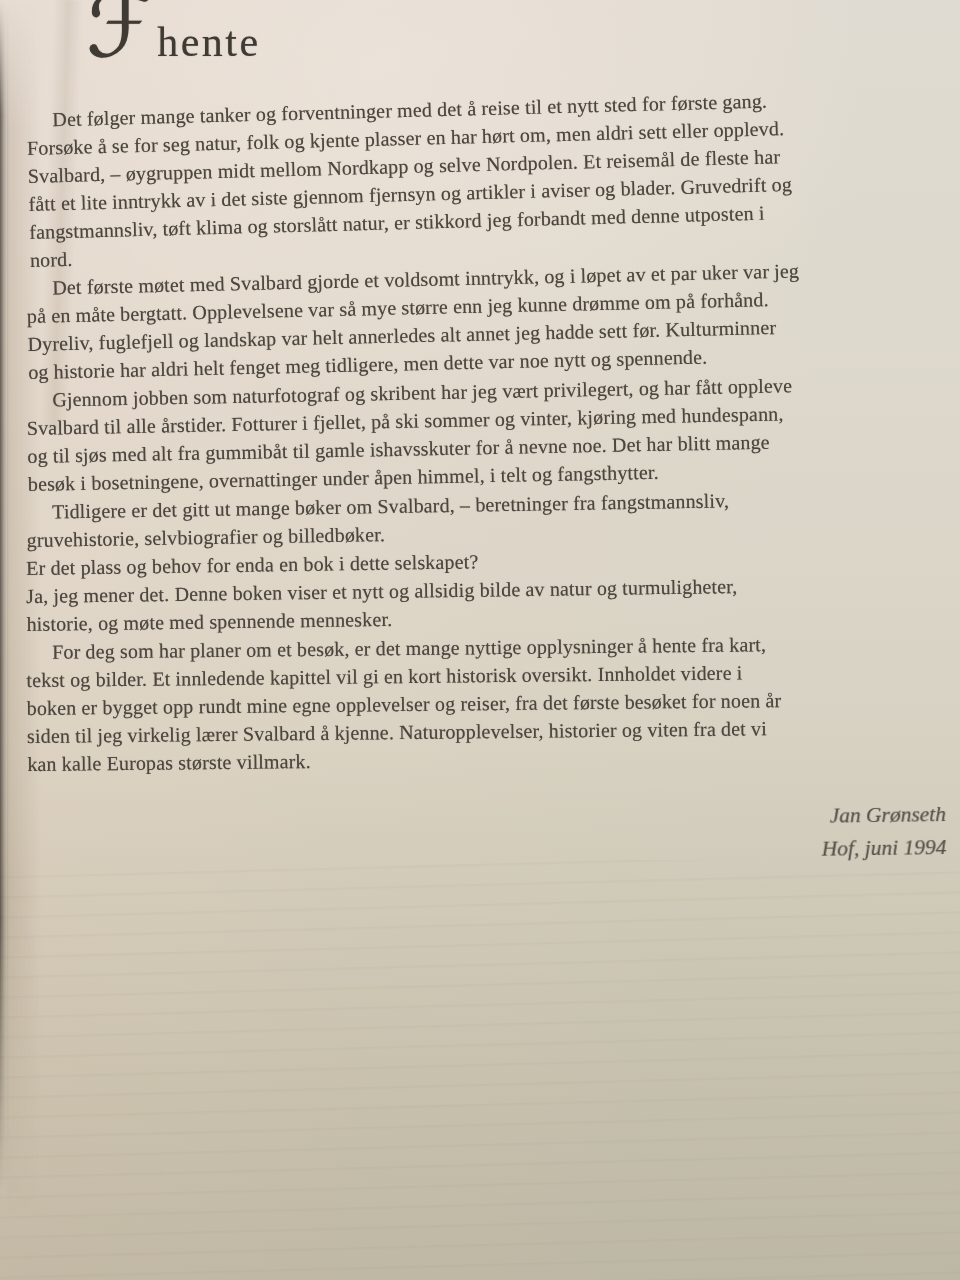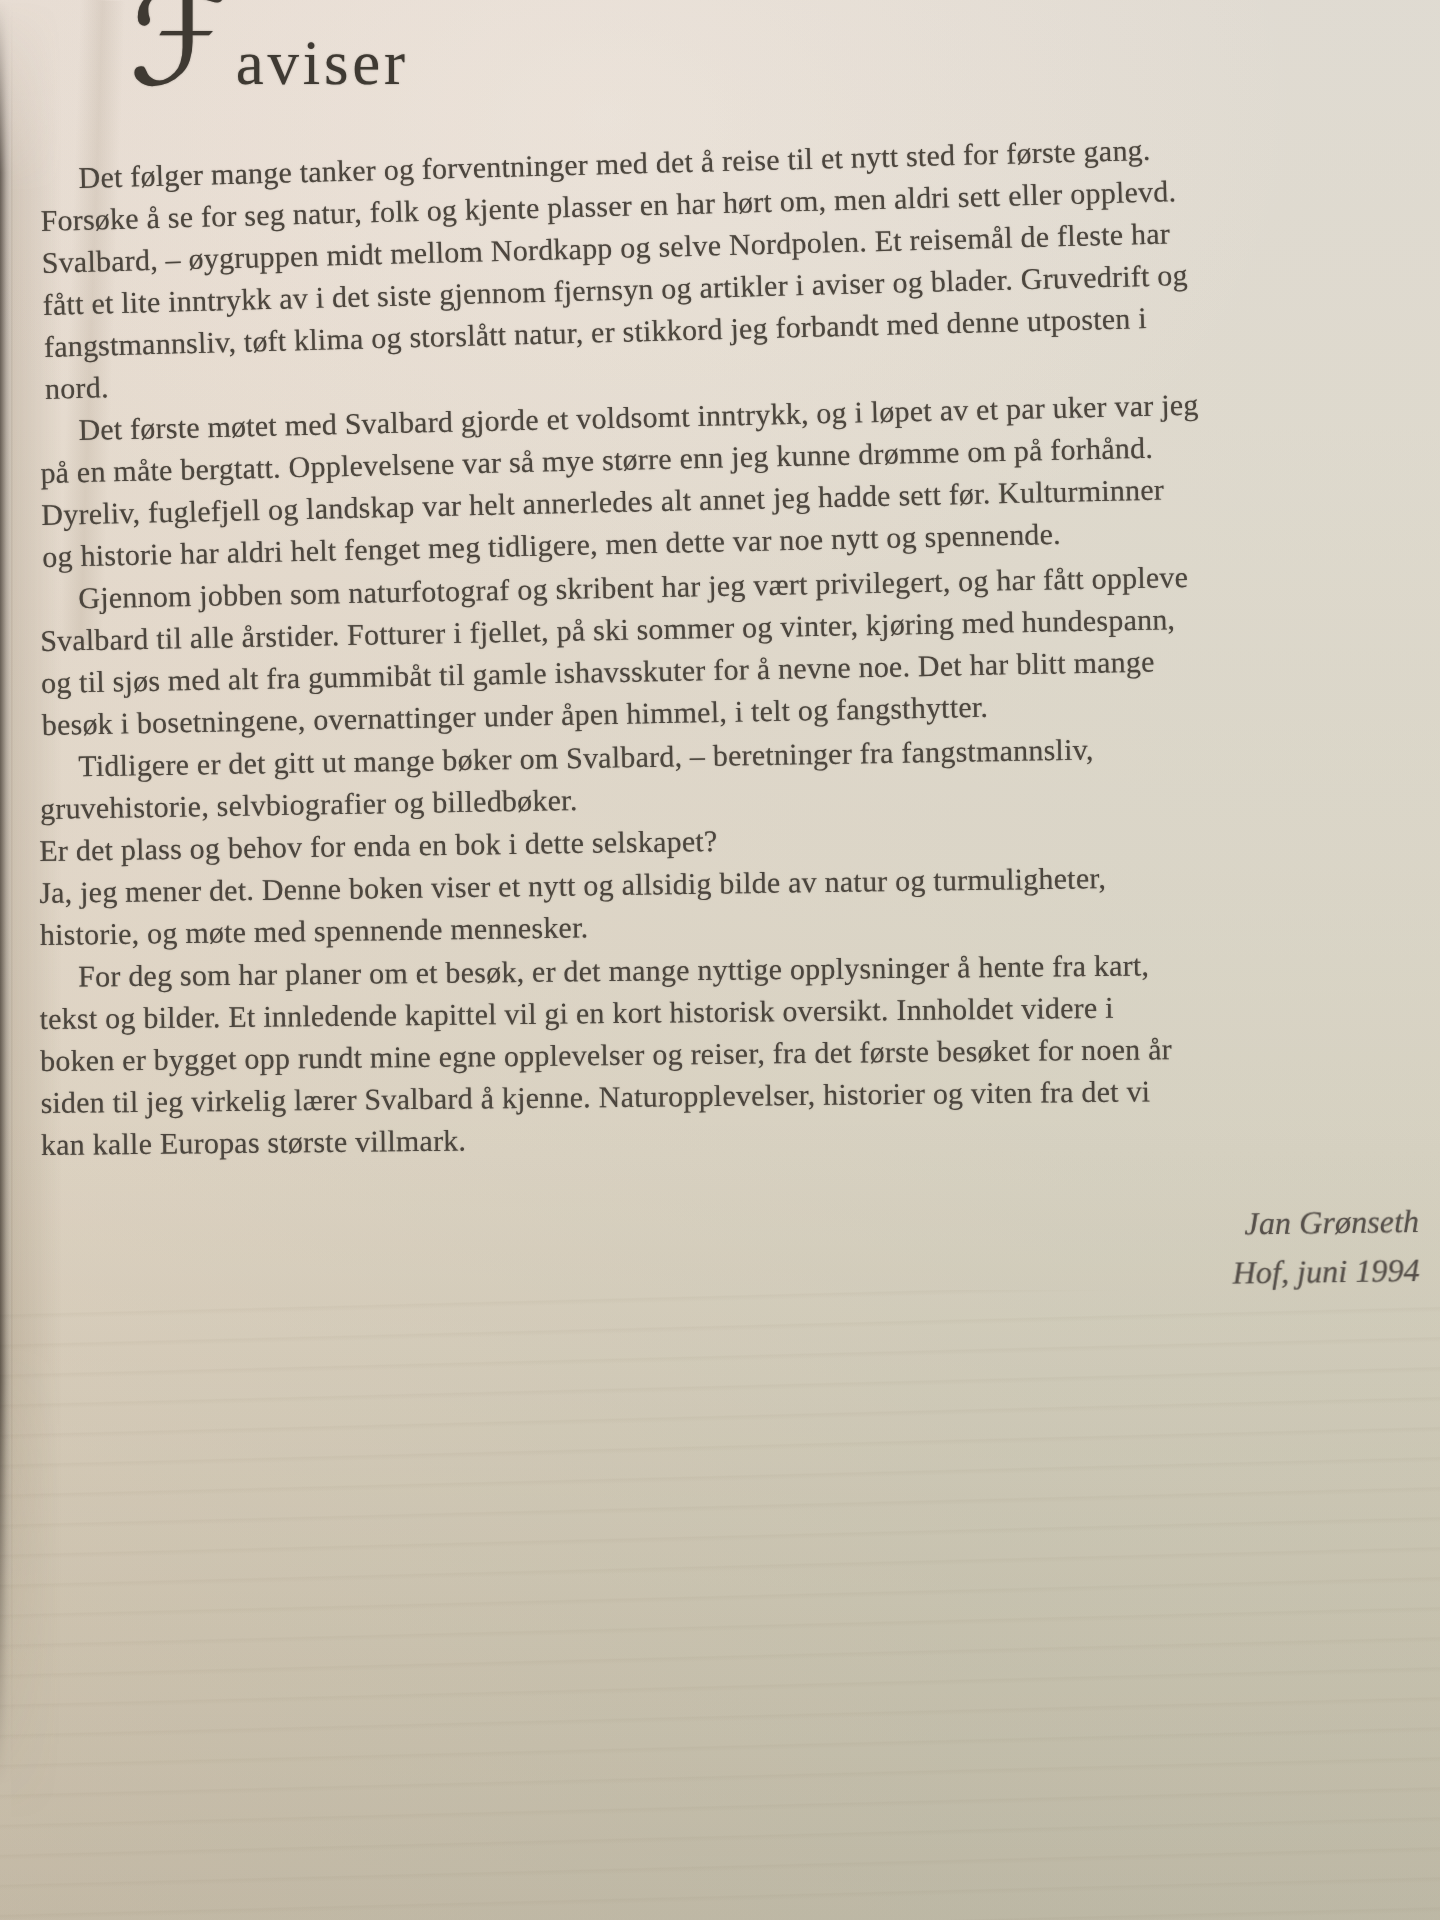--- a/index.html
+++ b/index.html
@@ -106,21 +106,21 @@
 <body>
 
 <div class="photo">
 
   <div class="shade"></div>
   <div class="streaks"></div>
   <div class="left-edge"></div>
   <div class="gutter-curve"></div>
   <div class="crease"></div>
 
-  <h1 class="title"><span class="title-f">ℱ</span><span class="title-rest">aviser</span></h1>
+  <h1 class="title"><span class="title-f">ℱ</span><span class="title-rest">hente</span></h1>
 
   <div class="body-text">
     <p class="p1 p-indent">Det følger mange tanker og forventninger med det å reise til et nytt sted for første gang.
 Forsøke å se for seg natur, folk og kjente plasser en har hørt om, men aldri sett eller opplevd.
 Svalbard, – øygruppen midt mellom Nordkapp og selve Nordpolen. Et reisemål de fleste har
 fått et lite inntrykk av i det siste gjennom fjernsyn og artikler i aviser og blader. Gruvedrift og
 fangstmannsliv, tøft klima og storslått natur, er stikkord jeg forbandt med denne utposten i
 nord.</p>
     <p class="p2 p-indent">Det første møtet med Svalbard gjorde et voldsomt inntrykk, og i løpet av et par uker var jeg
 på en måte bergtatt. Opplevelsene var så mye større enn jeg kunne drømme om på forhånd.

